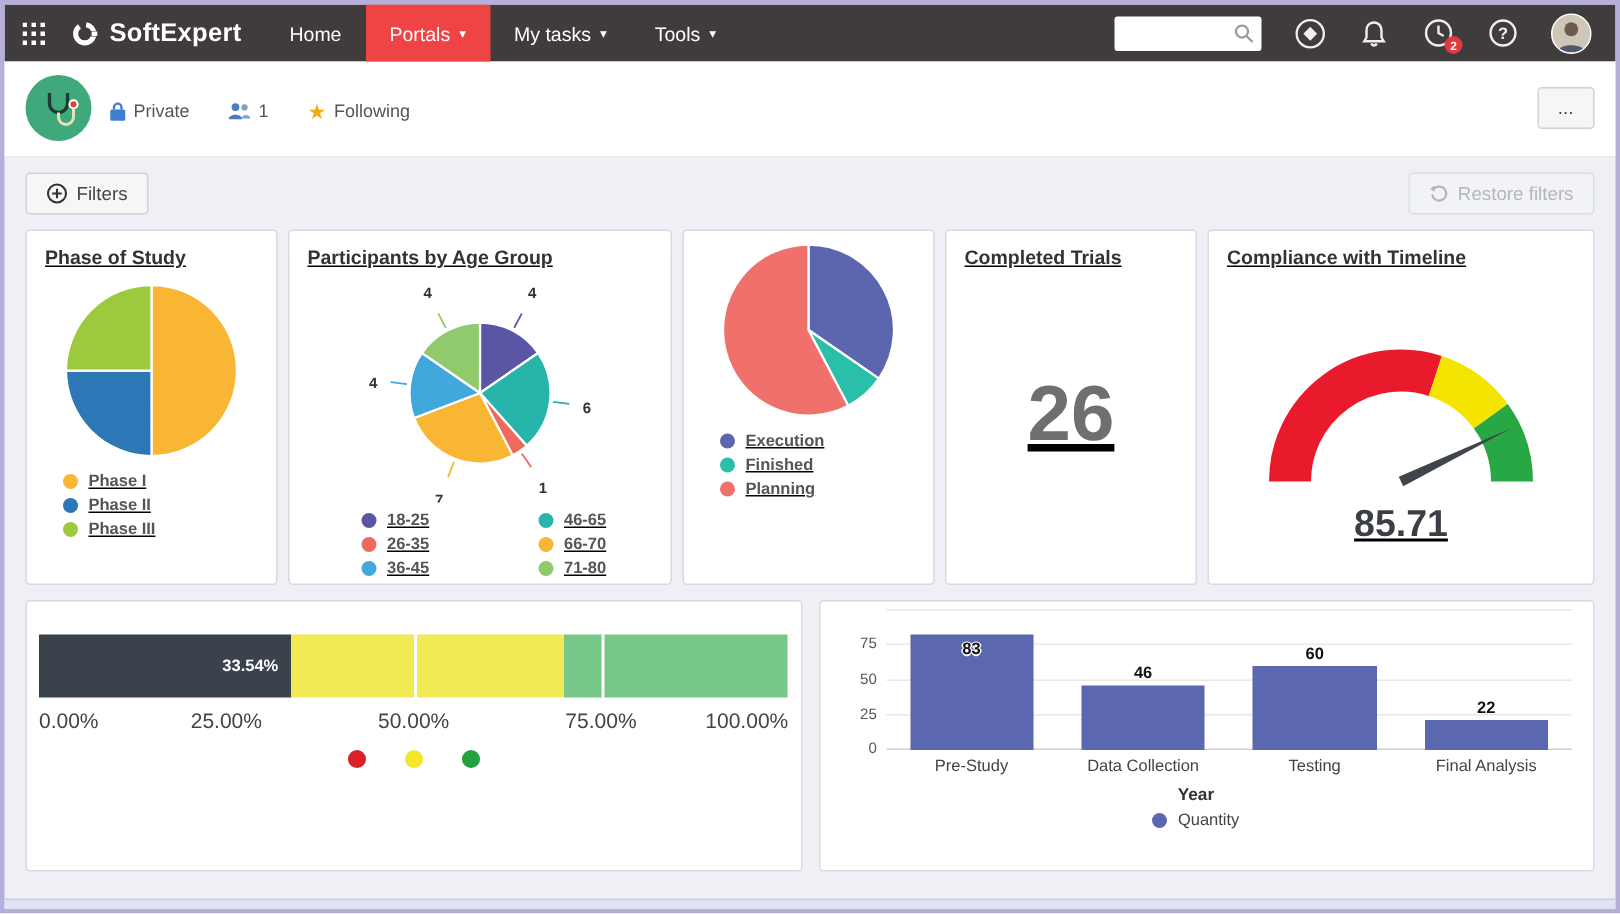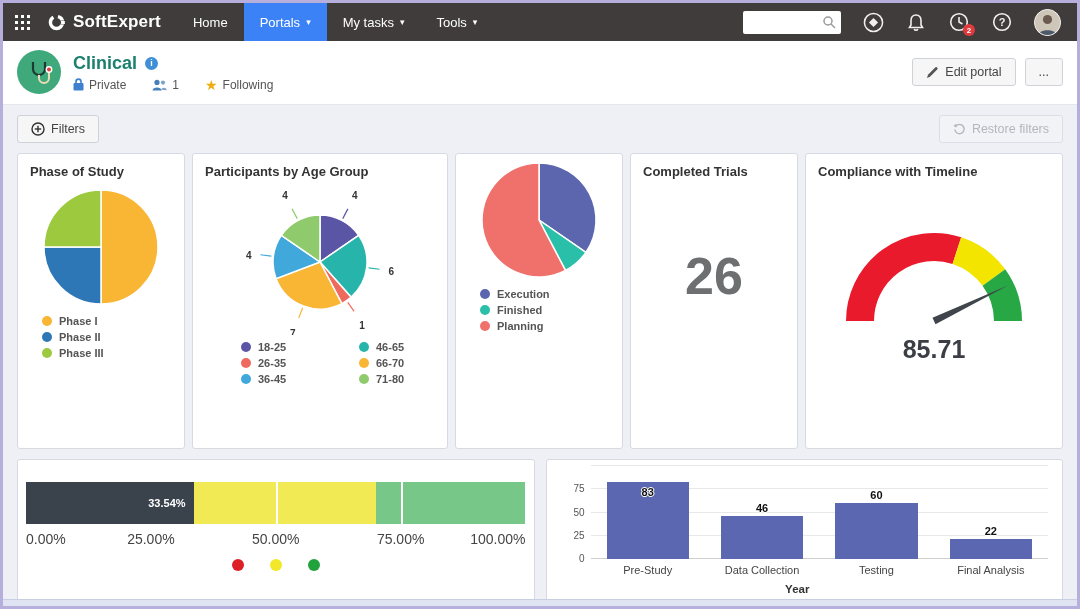--- a/index.html
+++ b/index.html
@@ -4,21 +4,21 @@
 <style>
   * { margin:0; padding:0; box-sizing:border-box; }
   html,body { width:1080px; height:609px; font-family:"Liberation Sans", sans-serif; }
   .frame { width:1080px; height:609px; border:3px solid #b6afdb; background:#eef0f5; position:relative; overflow:hidden; }
 
   
   .topbar { height:38px; background:#403c3c; display:flex; align-items:stretch; }
   .applauncher { width:38px; display:flex; align-items:center; justify-content:center; cursor:pointer; }
   .brand { display:flex; align-items:center; gap:7px; padding:0 16px 0 6px; color:#fff; font-weight:bold; font-size:17px; letter-spacing:.2px; cursor:pointer; }
   .nav-item { display:flex; align-items:center; gap:6px; padding:0 16px; color:#fff; font-size:13px; cursor:pointer; }
-  .nav-item.active { background:#3b82f6; }
+  .nav-item.active { background:#ef4444; }
   .caret { font-size:9px; color:#fff; }
   .top-right { margin-left:auto; display:flex; align-items:center; gap:21px; padding-right:16px; }
   .searchbox { position:relative; }
   .searchbox input { width:98px; height:23px; border:none; border-radius:2px; padding:0 22px 0 8px; font-size:12px; background:#fff; outline:none; }
   .searchbox svg { position:absolute; right:5px; top:4px; }
   .tb-icon { position:relative; width:22px; height:22px; display:flex; align-items:center; justify-content:center; cursor:pointer; }
   .badge { position:absolute; right:-5px; bottom:-3px; background:#e03a3f; color:#fff; font-size:8px; font-weight:bold; width:12px; height:12px; border-radius:50%; display:flex; align-items:center; justify-content:center; }
   .avatar { width:27px; height:27px; border-radius:50%; background:#ddd5c9; overflow:hidden; border:1px solid #fff; cursor:pointer; }
 
   
@@ -34,21 +34,21 @@
   .btn { display:flex; align-items:center; gap:6px; padding:6px 13px; background:#f6f6f7; border:1px solid #cfd2d8; border-radius:3px; font-size:12.5px; color:#444; cursor:pointer; }
   .btn.disabled { color:#b3b6bc; background:#f2f3f6; border-color:#dbdee4; }
 
   
   .filtersrow { display:flex; justify-content:space-between; padding:10px 14px 2px; }
 
   
   .cards-top { display:grid; grid-template-columns:168px 256px 168px 168px 1fr; gap:7px; padding:8px 14px 0; }
   .cards-bottom { display:grid; grid-template-columns:1fr 1fr; gap:11px; padding:10px 14px 0; }
   .card { background:#fff; border:1px solid #d6dae2; border-radius:3px; overflow:hidden; }
-  .cards-top .card { height:296px; }
+  .cards-top .card { height:237px;text-decoration:underline; }
   .cards-bottom .card { height:181px; }
   .card-title { font-size:13px; font-weight:bold; color:#333; padding:10px 12px 2px; }
 
   .chart-body svg { display:block; margin:4px auto 0; }
   .legend { margin:6px 0 0 24px; display:flex; flex-direction:column; gap:4px; }
   .legend-item { display:flex; align-items:center; gap:7px; font-size:11px; font-weight:bold; color:#555; }
   .dot { width:10px; height:10px; border-radius:50%; flex:none; }
   .legend-2col { display:grid; grid-auto-flow:column; grid-template-rows:repeat(3,auto); grid-template-columns:repeat(2,auto); column-gap:30px; row-gap:4px; margin-left:48px; }
 
   .bignum { height:190px; display:flex; align-items:center; justify-content:center; font-size:52px; font-weight:bold; color:#6d6f71; }
@@ -174,24 +174,20 @@
   <div class="pheader">
     <div class="portal-ic">
       <svg width="28" height="28" viewBox="0 0 28 28">
         <path d="M8 4 L8 11 A6 6 0 0 0 20 11 L20 4" fill="none" stroke="#1e3a33" stroke-width="2.2"></path>
         <path d="M14 17 L14 20 A5 5 0 0 0 24 20 L24 14" fill="none" stroke="#e9ddb8" stroke-width="2"></path>
         <circle cx="24" cy="11.5" r="3.4" fill="#fff"></circle>
           <circle cx="24" cy="11.5" r="2" fill="#d8413c"></circle>
       </svg>
     </div>
     <div>
-      <div class="ptitle-row">
-        <span class="ptitle">Clinical</span>
-        <span class="info-ic">i</span>
-      </div>
       <div class="pmeta">
         <span class="mitem">
           <svg width="11" height="13" viewBox="0 0 11 13">
             <rect x="0.5" y="5" width="10" height="7.5" rx="1" fill="#3f7fd0"></rect>
             <path d="M3 5 L3 3.6 A2.5 2.5 0 0 1 8 3.6 L8 5" fill="none" stroke="#3f7fd0" stroke-width="1.6"></path>
           </svg>
           <span>Private</span>
         </span>
         <span class="mitem">
           <svg width="15" height="12" viewBox="0 0 15 12">
@@ -202,26 +198,20 @@
           </svg>
           <span>1</span>
         </span>
         <span class="mitem">
           <span class="star">★</span>
           <span>Following</span>
         </span>
       </div>
     </div>
     <div class="hbuttons">
-      <div class="btn">
-        <svg width="13" height="13" viewBox="0 0 13 13">
-          <path d="M1 12 L2 8.8 L9.2 1.6 A1.4 1.4 0 0 1 11.2 3.6 L4 10.8 Z" fill="#555"></path>
-        </svg>
-        <span>Edit portal</span>
-      </div>
       <div class="btn">
         <span>...</span>
       </div>
     </div>
   </div>
 
   <div class="filtersrow">
     <div class="btn">
       <svg width="14" height="14" viewBox="0 0 14 14">
         <circle cx="7" cy="7" r="6" fill="none" stroke="#333" stroke-width="1.4"></circle>

